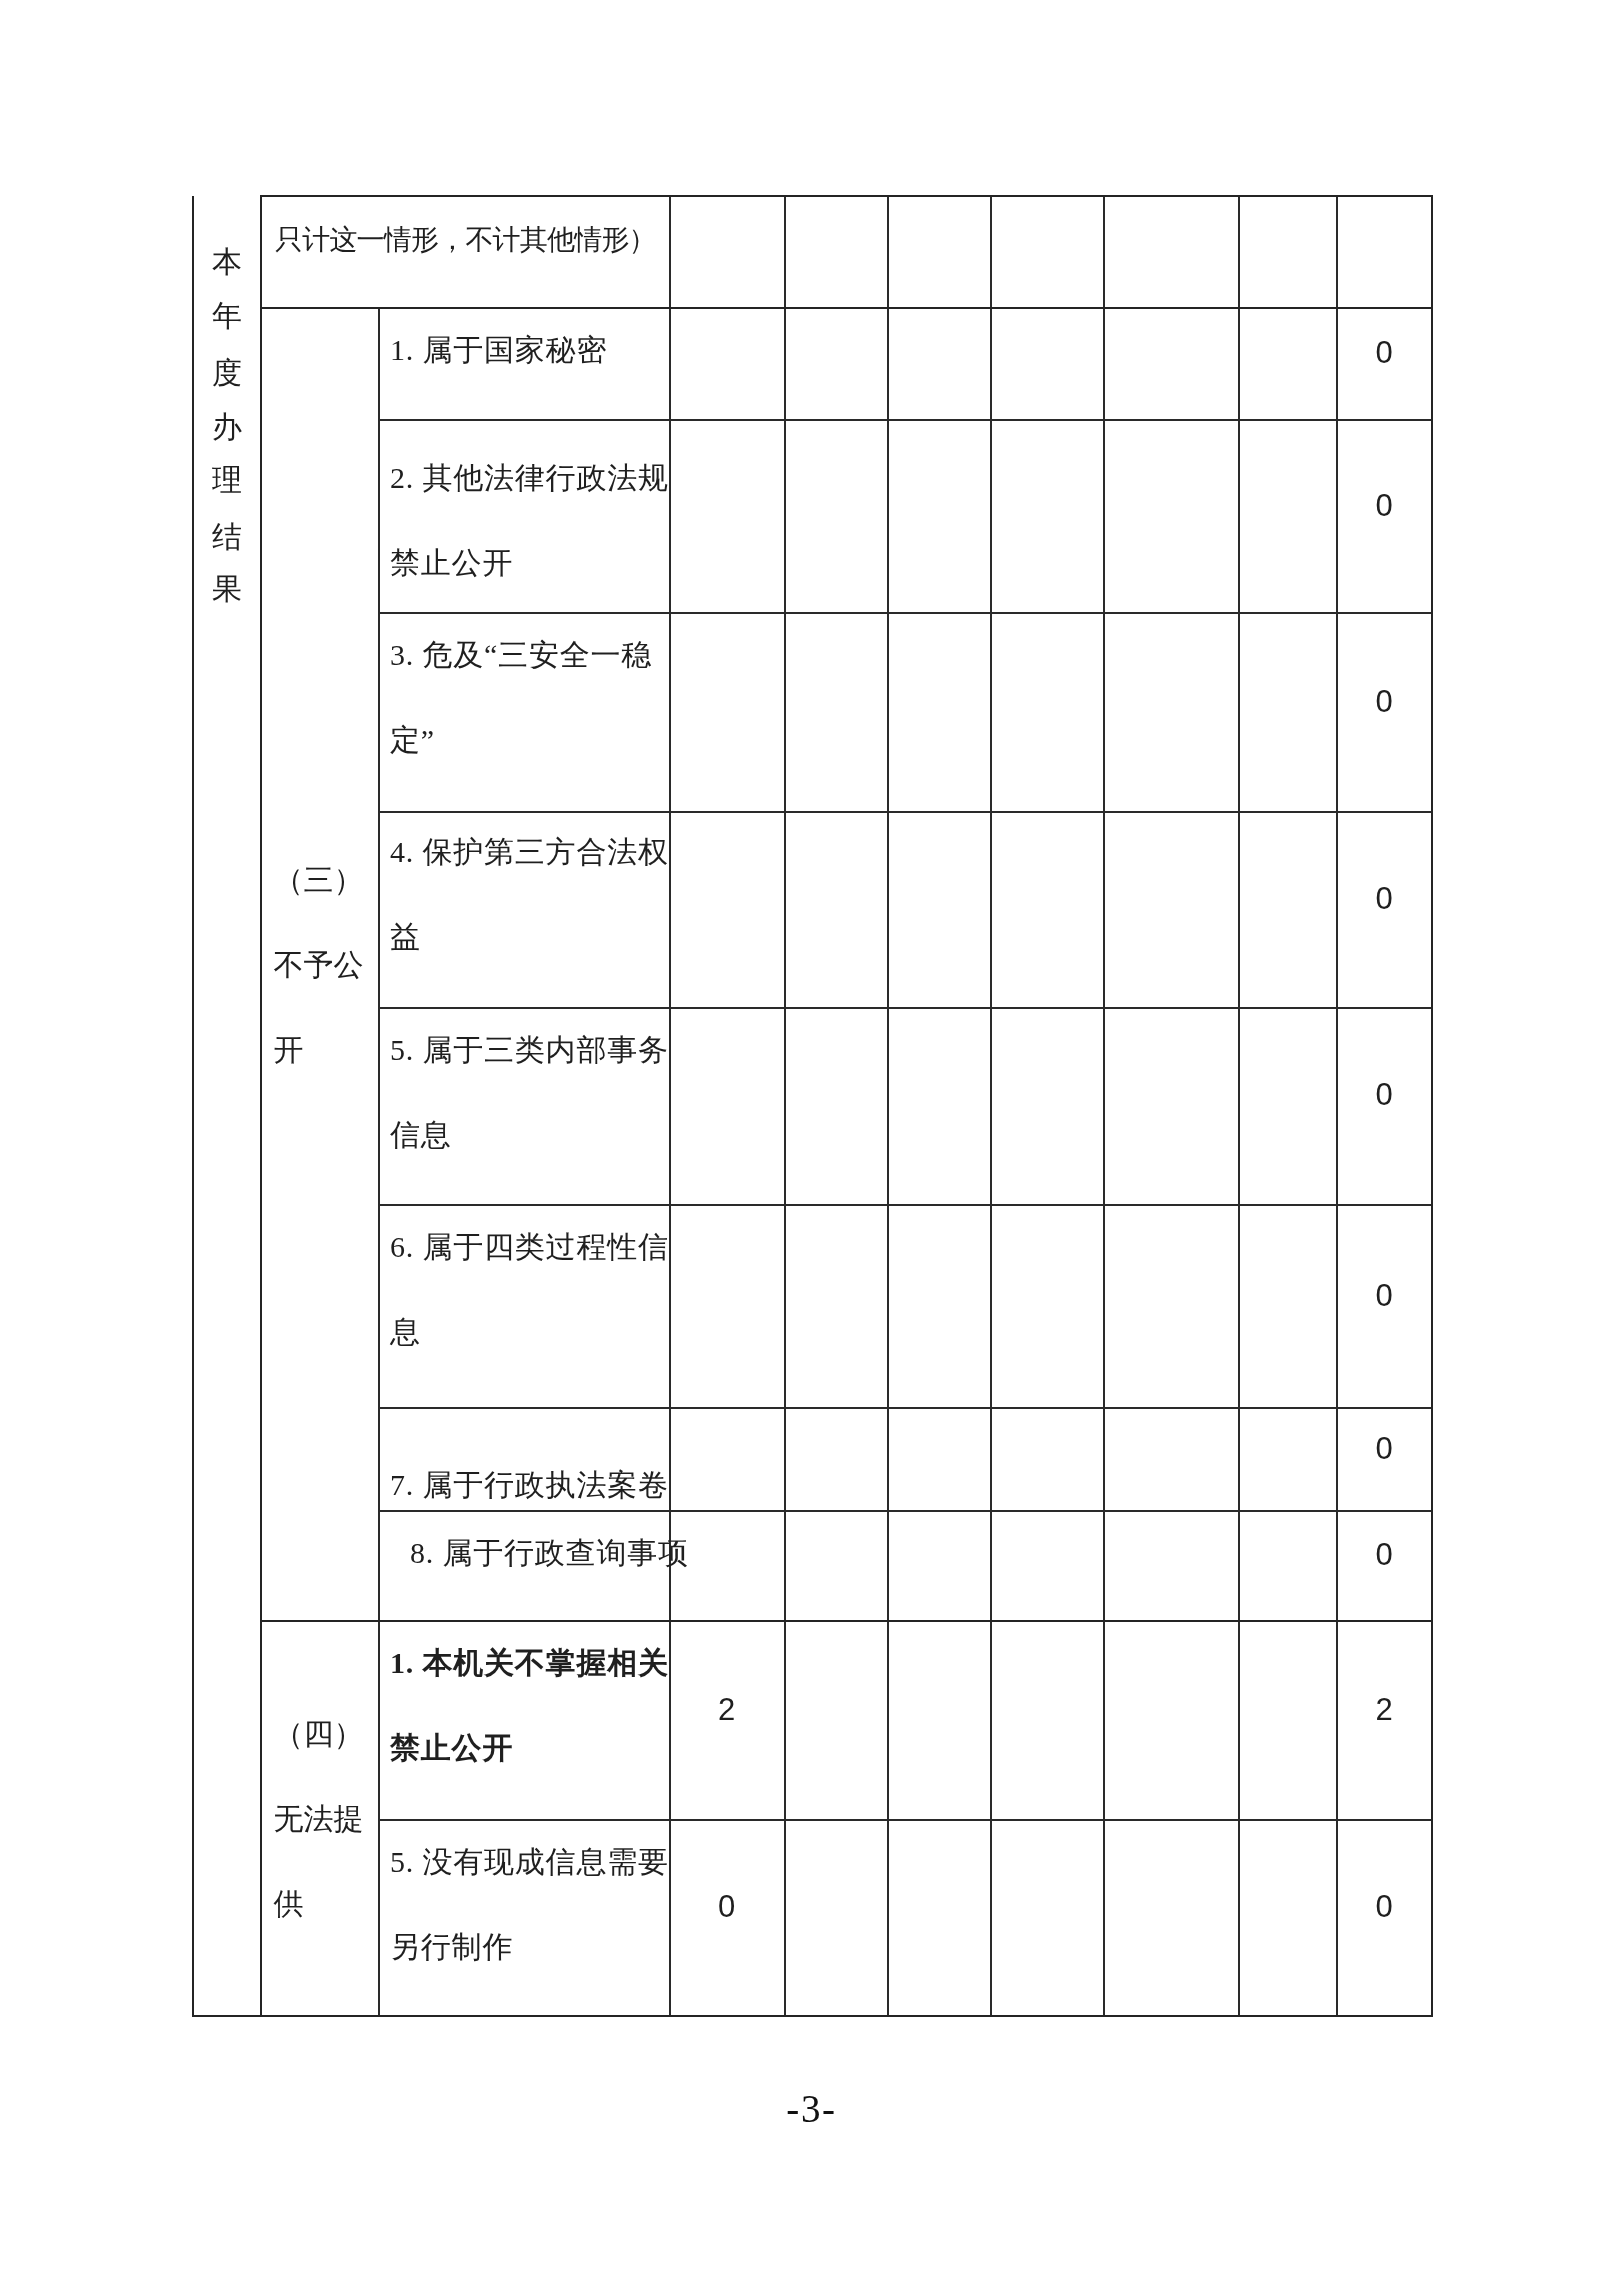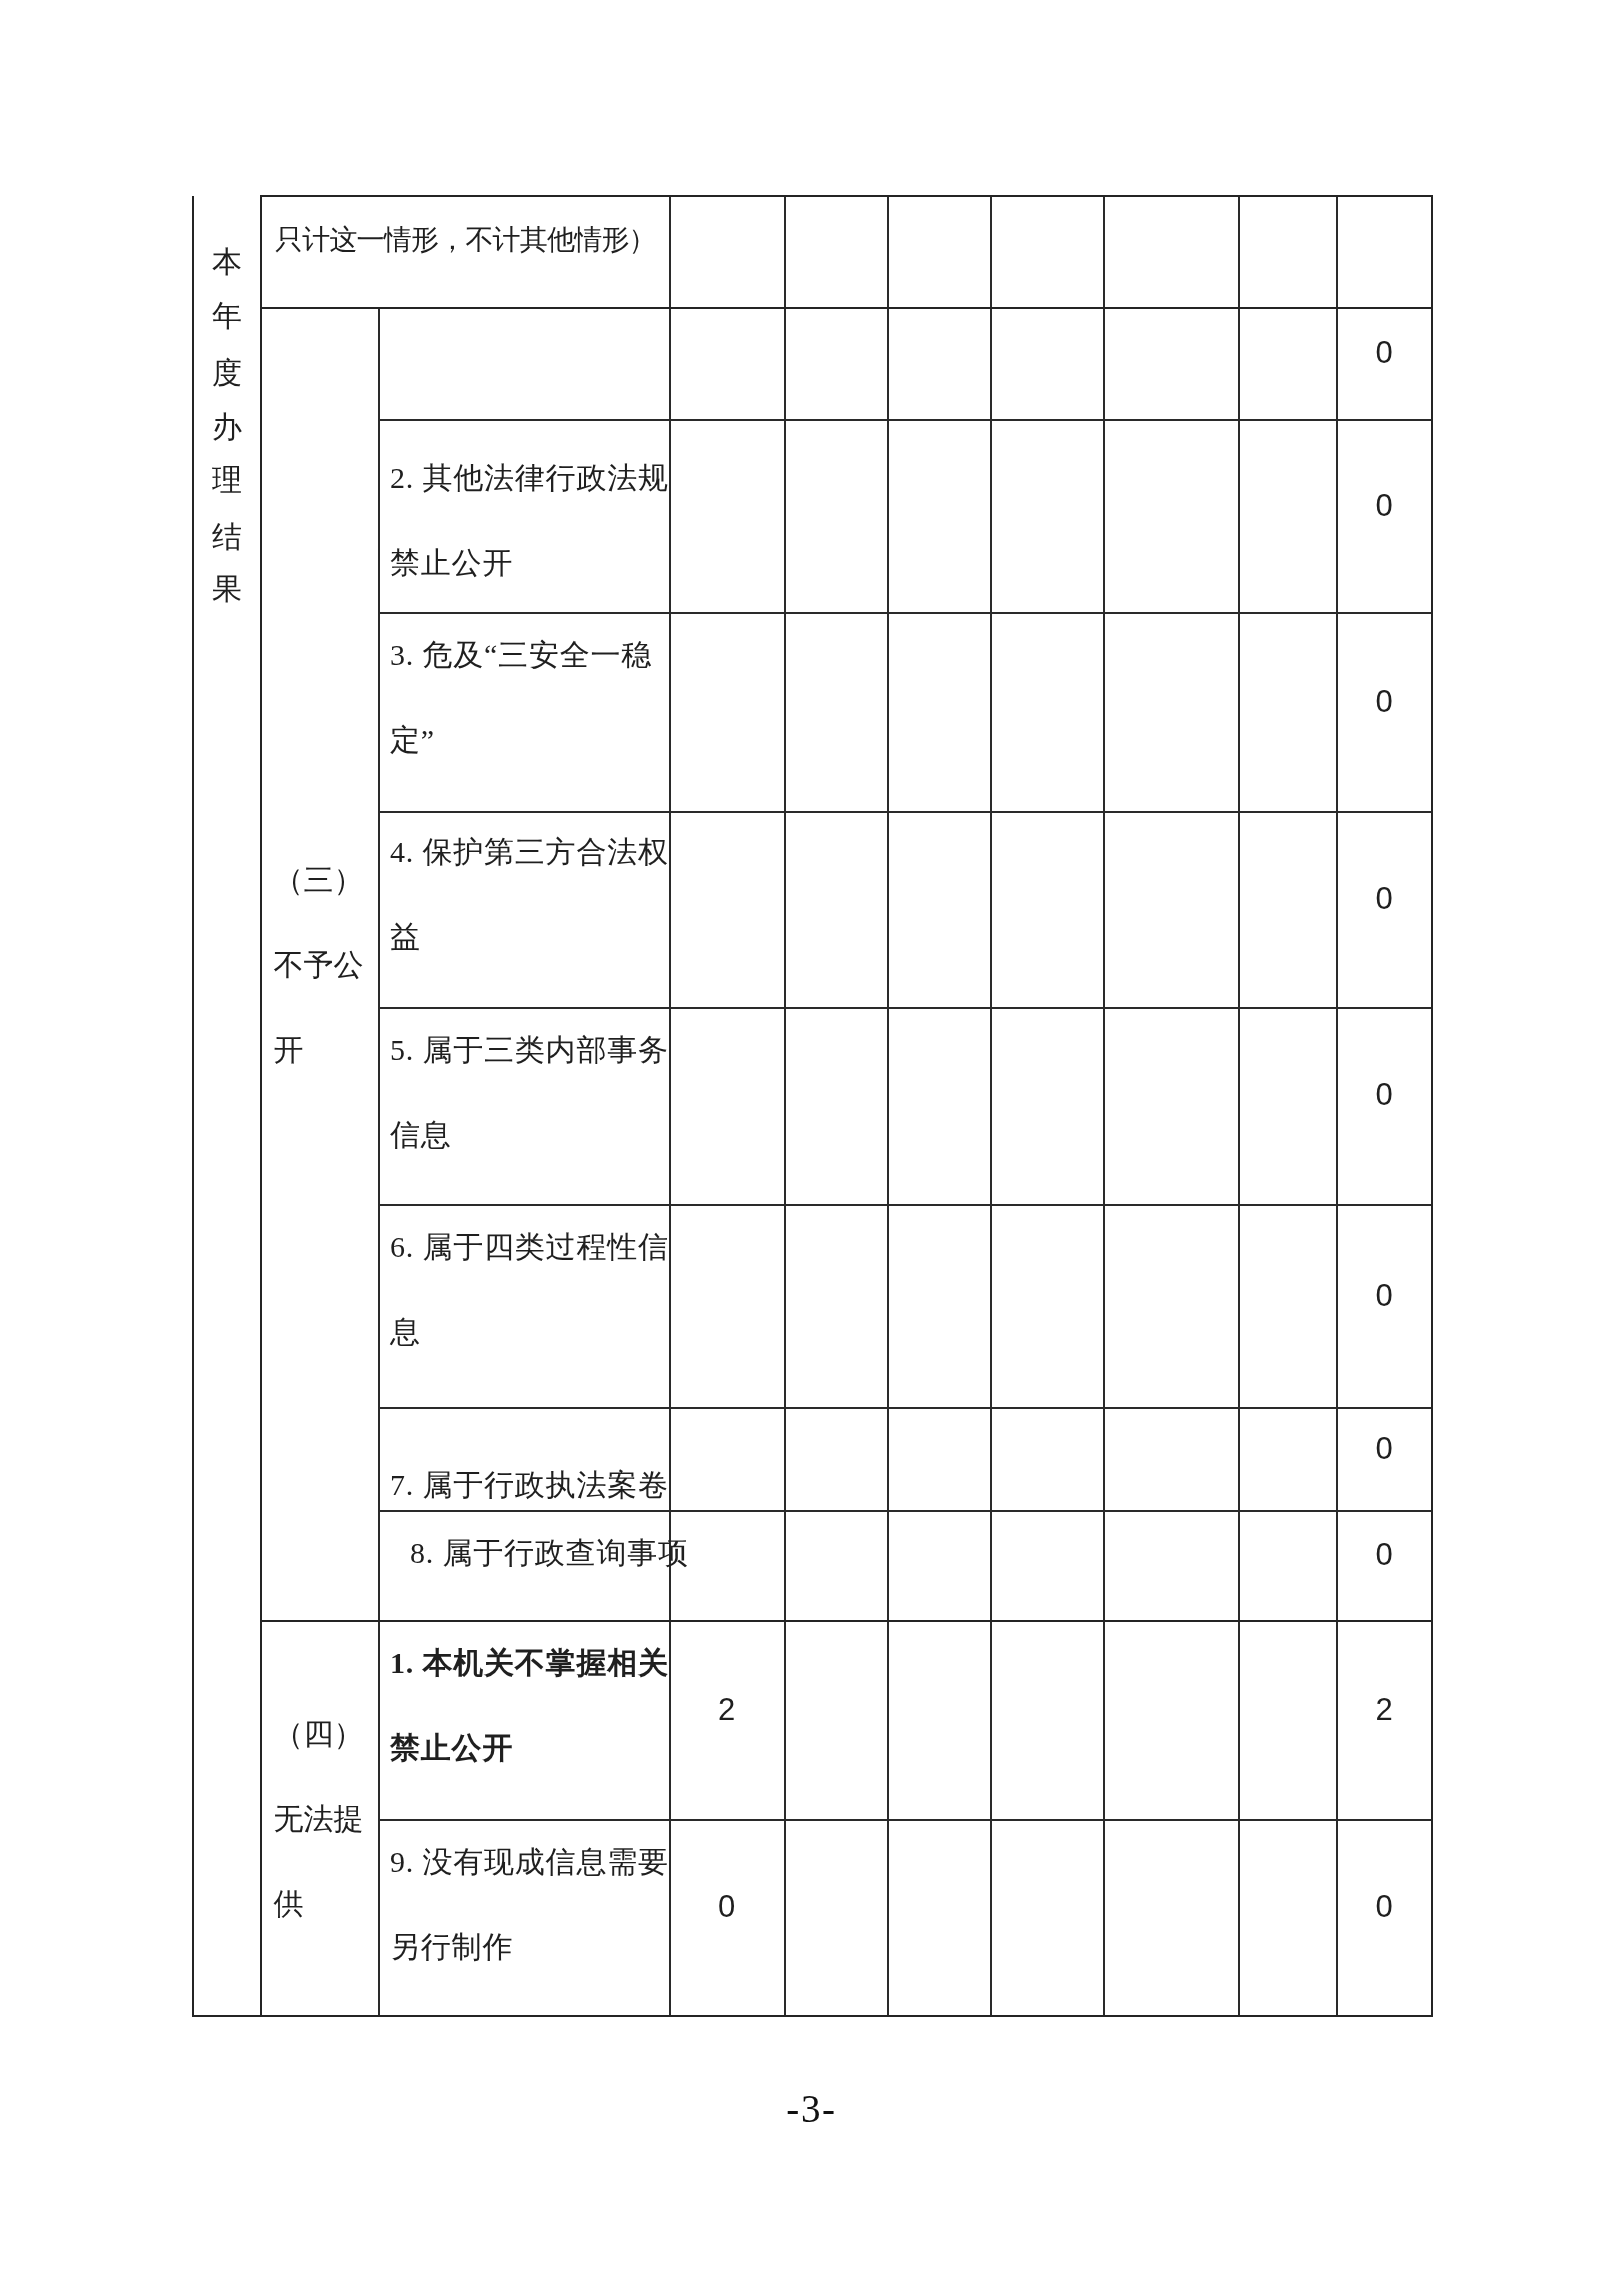--- a/index.html
+++ b/index.html
@@ -118,20 +118,23 @@
     <div class="row1-lbl">只计这一情形，不计其他情形）</div>
 
     <div class="group-lbl" style="top:112px;height:1311px;">
       <div class="inner">
         <span>（三）</span>
         <span>不予公</span>
         <span>开</span>
       </div>
     </div>
 
+    <div class="lbl" style="top:110px;">
+      <span>1. 属于国家秘密</span>
+    </div>
     <div class="lbl" style="top:238px;">
       <span>2. 其他法律行政法规</span>
       <span>禁止公开</span>
     </div>
     <div class="lbl" style="top:415px;">
       <span>3. 危及“三安全一稳</span>
       <span>定”</span>
     </div>
     <div class="lbl" style="top:612px;">
       <span>4. 保护第三方合法权</span>
@@ -167,21 +170,21 @@
         <span>无法提</span>
         <span>供</span>
       </div>
     </div>
 
     <div class="lbl" style="top:1423px;font-weight:bold;">
       <span>1. 本机关不掌握相关</span>
       <span>禁止公开</span>
     </div>
     <div class="lbl" style="top:1622px;">
-      <span>9. 没有现成信息需要</span>
+      <span>5. 没有现成信息需要</span>
       <span>另行制作</span>
     </div>
 
     <div class="val c1" style="top:1423px;height:199px;">2</div>
     <div class="val c7" style="top:1423px;height:199px;">2</div>
     <div class="val c1" style="top:1622px;height:196px;">0</div>
     <div class="val c7" style="top:1622px;height:196px;">0</div>
 
   </div>
 

